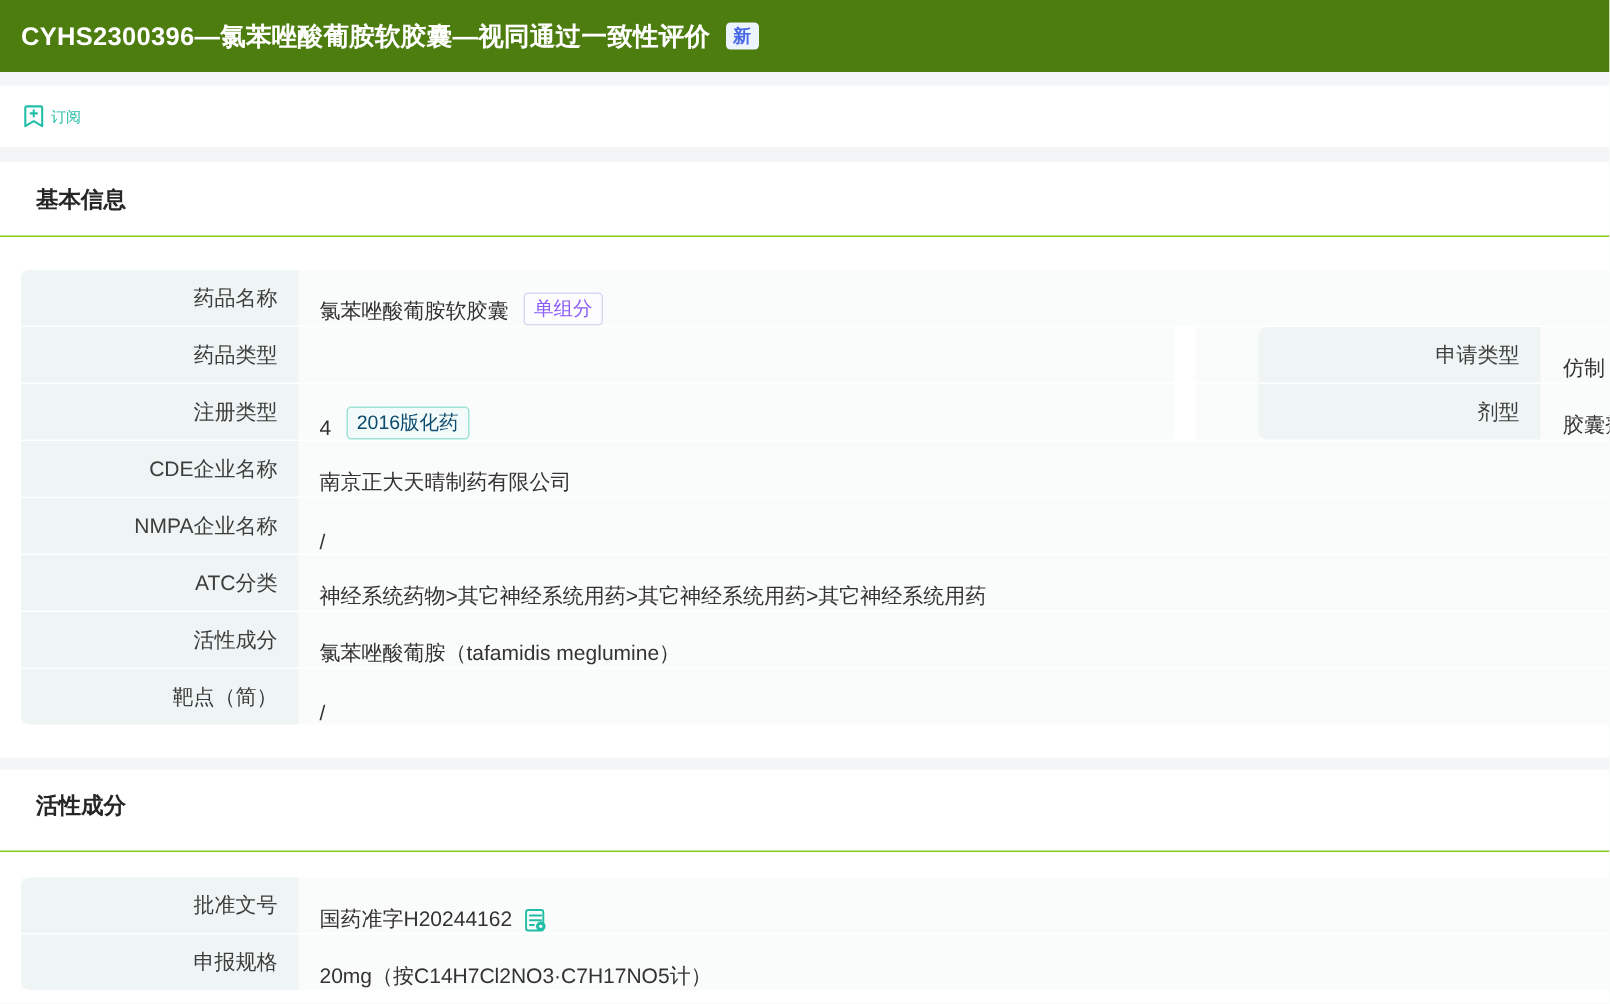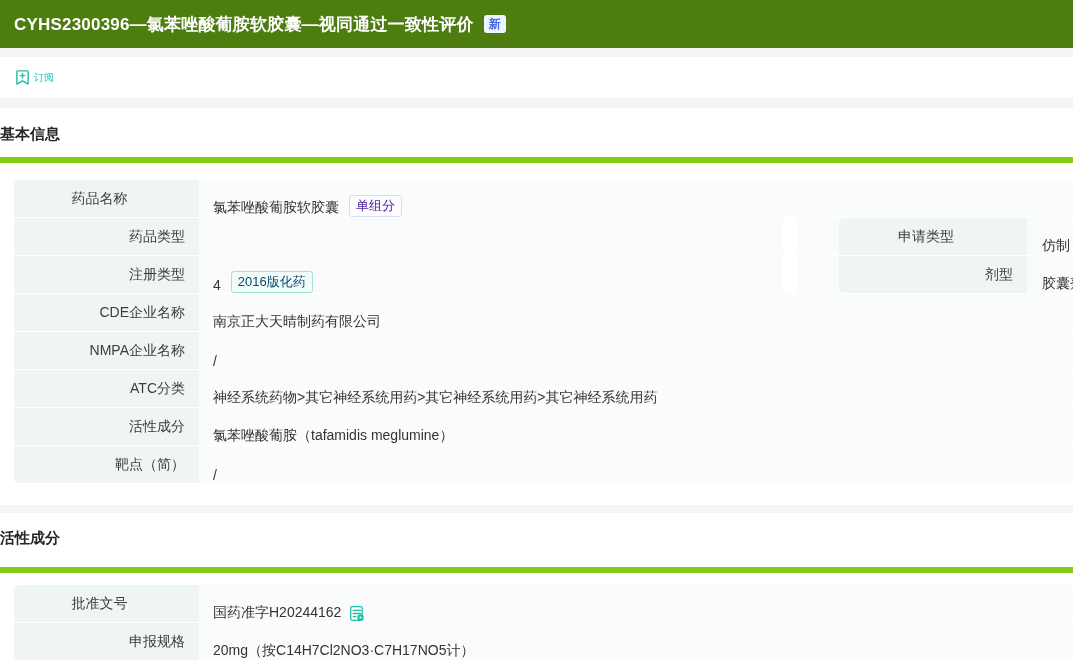--- a/index.html
+++ b/index.html
@@ -30,54 +30,54 @@
   }
   .subscribe-link{
     display:inline-flex;align-items:center;gap:3px;color:#21bda6;font-size:10px;cursor:pointer;
   }
   .subscribe-link svg{display:block;}
   
   .card{position:absolute;left:0;right:0;background:#ffffff;}
   .card-basic{top:108px;height:397px;}
   .card-review{top:513px;height:156px;}
   .card-title{
-    margin:0;padding-left:0;font-size:15px;font-weight:700;color:#262626;
-    height:49px;line-height:52px;border-bottom:6px solid #84cc16;
+    margin:0;padding-left:24px;font-size:15px;font-weight:700;color:#262626;
+    height:49px;line-height:52px;border-bottom:1px solid #84cc16;
   }
   .card-review .card-title{height:54px;line-height:50px;}
   
   .table-area{position:absolute;left:0;right:0;}
   .card-basic .table-area{top:72px;height:303px;}
   .card-review .table-area{top:72px;height:75px;}
   .trow{
     display:flex;height:37px;margin:0 0 1px 14px;background:#fafcfb;
   }
   .trow.short{margin-right:290px;}
   .tlabel{
     width:185px;flex:0 0 185px;background:#eef5f4;color:#3d3d3d;
     text-align:right;padding-right:14px;box-sizing:border-box;line-height:37px;
     white-space:nowrap;
   }
-  .trow:first-child .tlabel{border-radius:6px 0 0 0;text-align:center;}
+  .trow:first-child .tlabel{border-radius:6px 0 0 0;}
   .trow:last-child .tlabel{border-radius:0 0 0 6px;}
   .tvalue{
     flex:1;display:flex;align-items:flex-end;padding-left:14px;box-sizing:border-box;
     color:#333;white-space:nowrap;
   }
   
   .right-table{position:absolute;top:38px;left:797px;right:0;}
   .right-table .trow{margin-left:0;padding-left:42px;}
   .right-table .tlabel{width:188px;flex:0 0 188px;}
   .right-table .tvalue{padding-left:15px;}
   
   .tag{
     display:inline-block;margin-left:10px;padding:1px 6px;border-radius:3px;
     font-size:13px;line-height:18px;white-space:nowrap;
   }
-  .tag-purple{color:#4c1d95;border:1px solid #d8dbf2;background:#fdfdff;}
+  .tag-purple{color:#8b5cf6;border:1px solid #d8dbf2;background:#fdfdff;}
   .tag-teal{color:#0c4a6e;border:1px solid #9fe2d6;background:#f2fbf9;cursor:pointer;}
   
   .row-icon{display:inline-flex;margin-left:8px;align-items:center;cursor:pointer;}
   .row-icon svg{display:block;}
 </style>
 </head>
 <body>
 
 <header class="topbar">
   <h1>CYHS2300396—氯苯唑酸葡胺软胶囊—视同通过一致性评价</h1>

